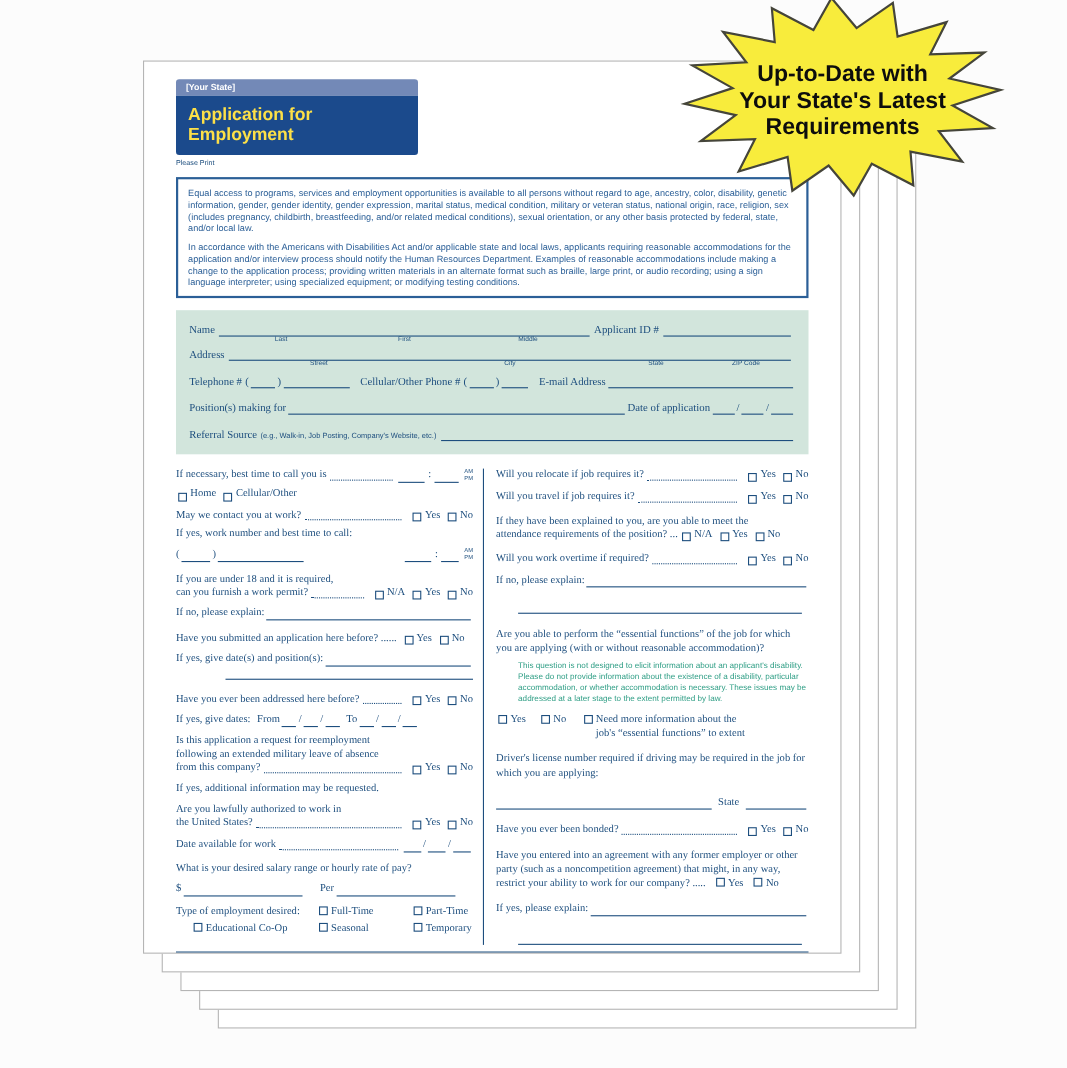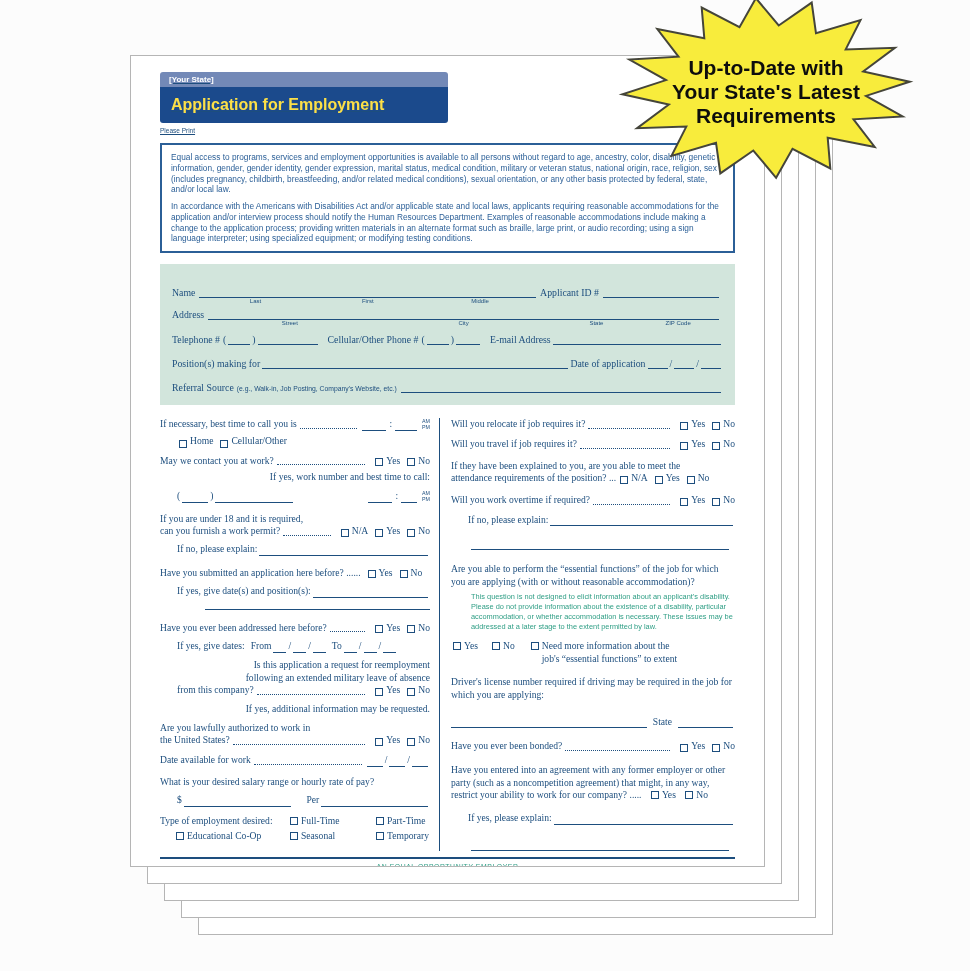--- a/index.html
+++ b/index.html
@@ -11,34 +11,34 @@
   .canvas{position:relative; width:970px; height:971px; overflow:hidden; background:#fcfcfc;}
   .page{position:absolute; width:635px; height:812px; background:#fff; border:1px solid #b5b5b5; overflow:hidden;}
   .p4{left:198px; top:123px; z-index:1;}
   .p3{left:181px; top:106px; z-index:2;}
   .p2{left:164px; top:89px; z-index:3;}
   .p1{left:147px; top:72px; z-index:4;}
   .p0{left:130px; top:55px; z-index:5;}
   .form-content{padding:16px 29px 0 29px; height:100%; display:flex; flex-direction:column;}
 
   
-  .hdr-wrap{width:288px;text-decoration:underline;}
+  .hdr-wrap{width:220px;}
   .state-tab{background:var(--tab); color:#fff; font:700 8px "Liberation Sans",sans-serif; padding:3px 9px; border-radius:3px 3px 0 0;}
   .title-bar{background:var(--hdr); color:#fde047; font:700 16px "Liberation Sans",sans-serif; padding:9px 11px; border-radius:0 0 3px 3px;}
   .print-note{font:400 6.5px "Liberation Sans",sans-serif; color:var(--navy); margin-top:4px;}
 
   
   .intro{border:2px solid var(--para); margin-top:9px; padding:7px 9px; color:var(--para);
          font:400 8.3px/1.3 "Liberation Sans",sans-serif;}
   .intro p + p{margin-top:6px;}
 
   
   .idsec{background:var(--mint); margin-top:11px; padding:10px 12px 12px 12px; font-size:9.8px;}
   .idrow{display:flex; align-items:flex-end; margin-top:10px;}
-  .idrow:first-child{margin-top:12px;}
+  .idrow:first-child{margin-top:2px;}
   .lbl{white-space:nowrap;}
   .b{font-weight:400;}
   .hint{font:400 6.8px "Liberation Sans",sans-serif; margin:0 2px 1px 3px; white-space:nowrap;}
   .ulwrap{flex:1; position:relative; border-bottom:1px solid var(--navy); height:12px; margin:0 4px;}
   .subs{position:absolute; top:12px; left:0; right:0; display:flex; font:400 6px "Liberation Sans",sans-serif;}
   .subs span{flex:1; text-align:center;}
   .subs.addr span:nth-child(1){flex:1.6;} .subs.addr span:nth-child(2){flex:1.8;}
   .subs.addr span:nth-child(3){flex:.8;} .subs.addr span:nth-child(4){flex:.8;}
 
   .ul{display:inline-block; border-bottom:1px solid var(--navy); height:11px; vertical-align:baseline; margin:0 2px;}
@@ -46,21 +46,21 @@
   .w26{width:26px;} .w55{width:55px;} .w60{width:60px;} .w80{width:78px;} .w110{width:108px;}
   .wflex{flex:1;}
 
   
   .cols{display:flex; margin-top:13px; flex:1;}
   .col-left{width:279px; padding-right:9px;}
   .col-right{flex:1; border-left:1px solid var(--navy); padding-left:11px;}
   .q{display:flex; align-items:flex-end; font-size:9.6px; line-height:1.32;}
   .qt{font-size:9.6px; line-height:1.32;}
   .blk{margin-top:7px;}
-  .ind{margin-left:17px;text-align:right;}
+  .ind{}
   .lead{flex:1 1 auto; min-width:6px; border-bottom:1.5px dotted var(--navy); margin:0 3px 2px 3px;}
   .cb{display:inline-block; width:8px; height:8px; border:1px solid var(--navy); background:#fff; margin:0 3px 1px 7px; flex:none;}
   .cb.first{margin-left:2px;}
   .cbl{white-space:nowrap;}
   .cbi{display:inline-block; vertical-align:-1px; margin-bottom:0;}
   .ampm{display:inline-flex; flex-direction:column; font:400 5.3px/1.1 "Liberation Sans",sans-serif; margin:0 0 0 3px;}
   .colon{margin:0 1px;}
   .cont{border-bottom:1px solid var(--navy); height:12px; margin-left:45px;}
   .cont.r{margin-left:20px; margin-right:6px;}
   .gnote{color:var(--teal); font:400 7.4px/1.38 "Liberation Sans",sans-serif; margin-top:3px;margin-left:20px;}

